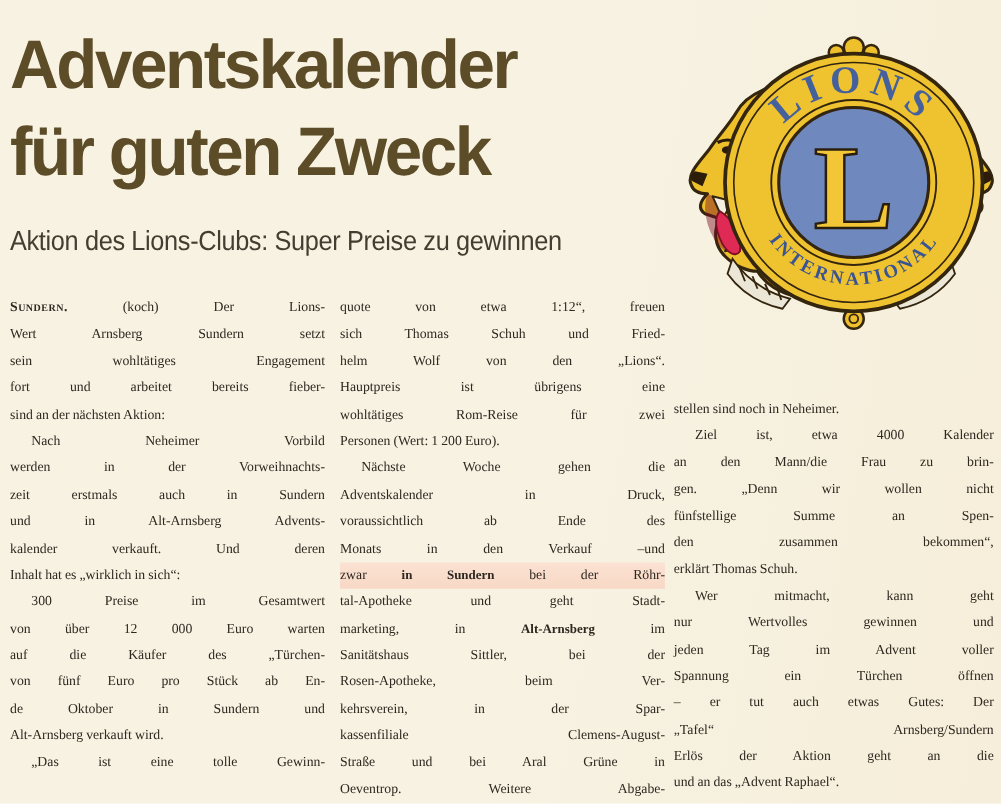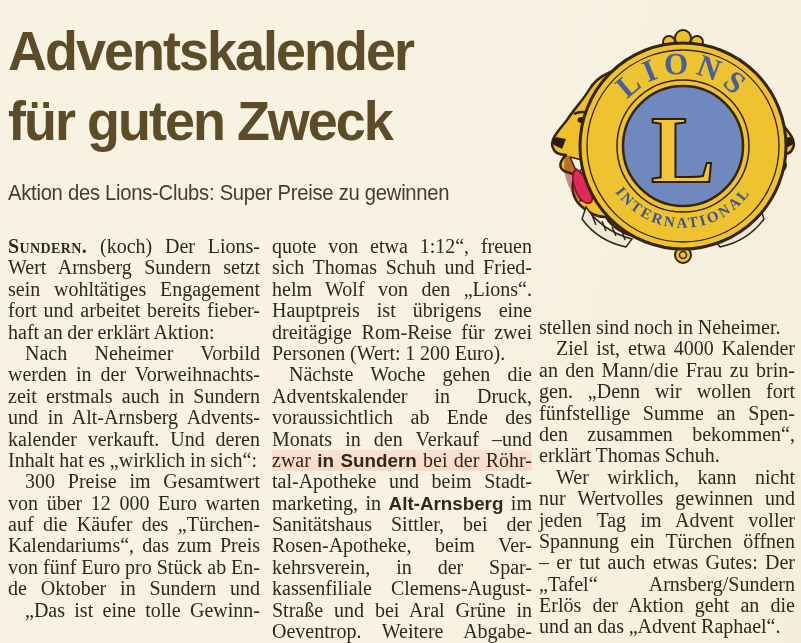--- a/index.html
+++ b/index.html
@@ -41,36 +41,36 @@
   .arc-intl{
     font-family:"Liberation Serif",serif;
     font-weight:700;font-size:15px;letter-spacing:2.5px;
   }
   .logo-L{
     font-family:"Liberation Serif",serif;
     font-weight:700;font-size:96px;
   }
   .column{
     position:absolute;
-    font-size:20px;line-height:21.4px;
+    font-size:11px;line-height:21.4px;
     word-spacing:-0.3px;
   }
   .col1{left:8px;top:236px;width:252px;}
   .col2{left:272px;top:236px;width:260px;}
   .col3{left:539px;top:317px;width:256px;}
   .line{
     text-align:justify;
     text-align-last:justify;
     height:21.4px;overflow:visible;
   }
   .line.end{text-align-last:left;}
   .line.indent{text-indent:17px;}
   .line.hl{background:linear-gradient(#fbe2d2,#f8d8c6);}
   .line b.sans{
-    font-family:Liberation Sans, sans-serif;
+    font-family:Liberation Serif, serif;
     font-weight:700;font-size:0.94em;
   }
   .line b.dateline{
     font-variant:small-caps;
     font-weight:700;letter-spacing:0.4px;
   }
 </style>
 </head>
 <body>
 
@@ -126,65 +126,65 @@
     <text class="arc-intl" fill="#3a5493">
       <textPath href="#arcBot" startOffset="50%" text-anchor="middle">INTERNATIONAL</textPath>
     </text>
   </svg>
 
   <div class="column col1">
       <div class="line"><b class="dateline">Sundern.</b> (koch) Der Lions-</div>
       <div class="line">Wert Arnsberg Sundern setzt</div>
       <div class="line">sein wohltätiges Engagement</div>
       <div class="line">fort und arbeitet bereits fieber-</div>
-      <div class="line end">haft an der erklärt Aktion:</div>
+      <div class="line end">sind an der nächsten Aktion:</div>
       <div class="line indent">Nach Neheimer Vorbild</div>
       <div class="line">werden in der Vorweihnachts-</div>
       <div class="line">zeit erstmals auch in Sundern</div>
       <div class="line">und in Alt-Arnsberg Advents-</div>
       <div class="line">kalender verkauft. Und deren</div>
       <div class="line end">Inhalt hat es „wirklich in sich“:</div>
       <div class="line indent">300 Preise im Gesamtwert</div>
       <div class="line">von über 12 000 Euro warten</div>
       <div class="line">auf die Käufer des „Türchen-</div>
-      <div class="line">Kalendariums“, das zum Preis</div>
       <div class="line">von fünf Euro pro Stück ab En-</div>
       <div class="line">de Oktober in Sundern und</div>
+      <div class="line end">Alt-Arnsberg verkauft wird.</div>
       <div class="line indent">„Das ist eine tolle Gewinn-</div>
     </div>
   <div class="column col2">
       <div class="line">quote von etwa 1:12“, freuen</div>
       <div class="line">sich Thomas Schuh und Fried-</div>
       <div class="line">helm Wolf von den „Lions“.</div>
       <div class="line">Hauptpreis ist übrigens eine</div>
-      <div class="line">dreitägige Rom-Reise für zwei</div>
+      <div class="line">wohltätiges Rom-Reise für zwei</div>
       <div class="line end">Personen (Wert: 1 200 Euro).</div>
       <div class="line indent">Nächste Woche gehen die</div>
       <div class="line">Adventskalender in Druck,</div>
       <div class="line">voraussichtlich ab Ende des</div>
       <div class="line">Monats in den Verkauf –und</div>
       <div class="line hl">zwar <b class="sans">in Sundern</b> bei der Röhr-</div>
-      <div class="line">tal-Apotheke und beim Stadt-</div>
+      <div class="line">tal-Apotheke und geht Stadt-</div>
       <div class="line">marketing, in <b class="sans">Alt-Arnsberg</b> im</div>
       <div class="line">Sanitätshaus Sittler, bei der</div>
       <div class="line">Rosen-Apotheke, beim Ver-</div>
       <div class="line">kehrsverein, in der Spar-</div>
       <div class="line">kassenfiliale Clemens-August-</div>
       <div class="line">Straße und bei Aral Grüne in</div>
       <div class="line">Oeventrop. Weitere Abgabe-</div>
     </div>
   <div class="column col3">
       <div class="line end">stellen sind noch in Neheimer.</div>
       <div class="line indent">Ziel ist, etwa 4000 Kalender</div>
       <div class="line">an den Mann/die Frau zu brin-</div>
-      <div class="line">gen. „Denn wir wollen fort</div>
+      <div class="line">gen. „Denn wir wollen nicht</div>
       <div class="line">fünfstellige Summe an Spen-</div>
       <div class="line">den zusammen bekommen“,</div>
       <div class="line end">erklärt Thomas Schuh.</div>
-      <div class="line indent">Wer wirklich, kann nicht</div>
+      <div class="line indent">Wer mitmacht, kann geht</div>
       <div class="line">nur Wertvolles gewinnen und</div>
       <div class="line">jeden Tag im Advent voller</div>
       <div class="line">Spannung ein Türchen öffnen</div>
       <div class="line">– er tut auch etwas Gutes: Der</div>
       <div class="line">„Tafel“ Arnsberg/Sundern</div>
       <div class="line">Erlös der Aktion geht an die</div>
       <div class="line end">und an das „Advent Raphael“.</div>
     </div>
 
 </div>

